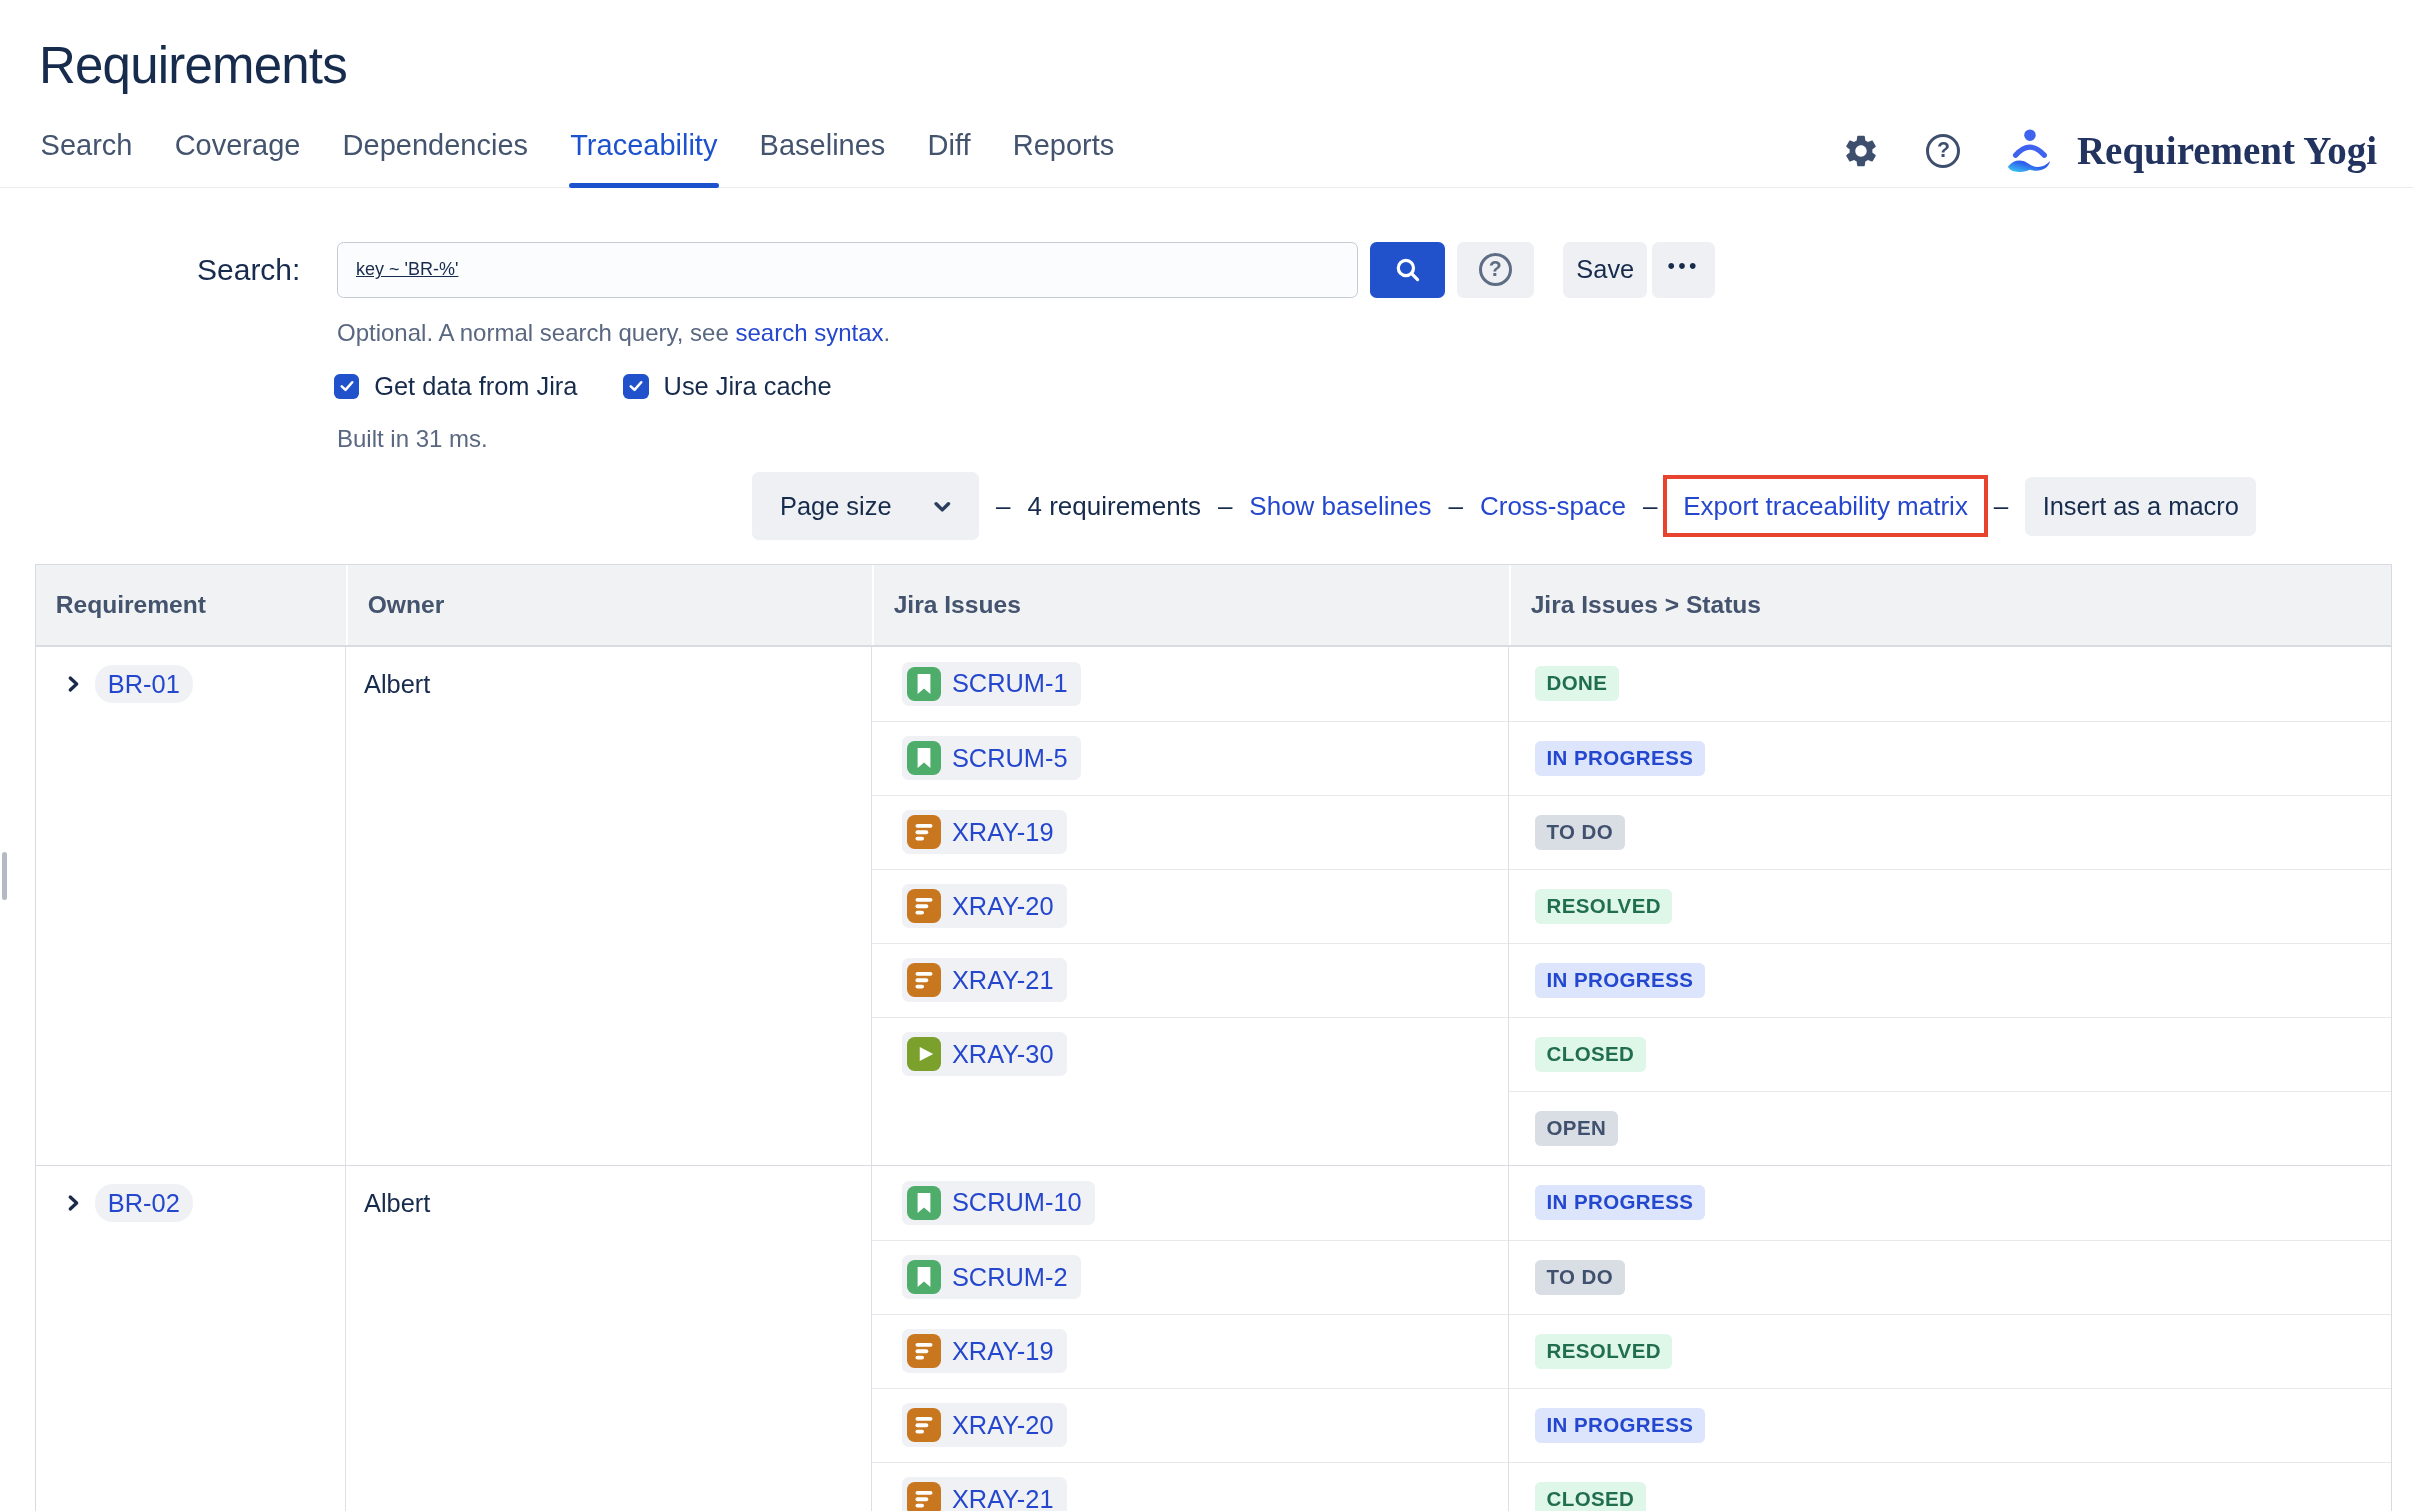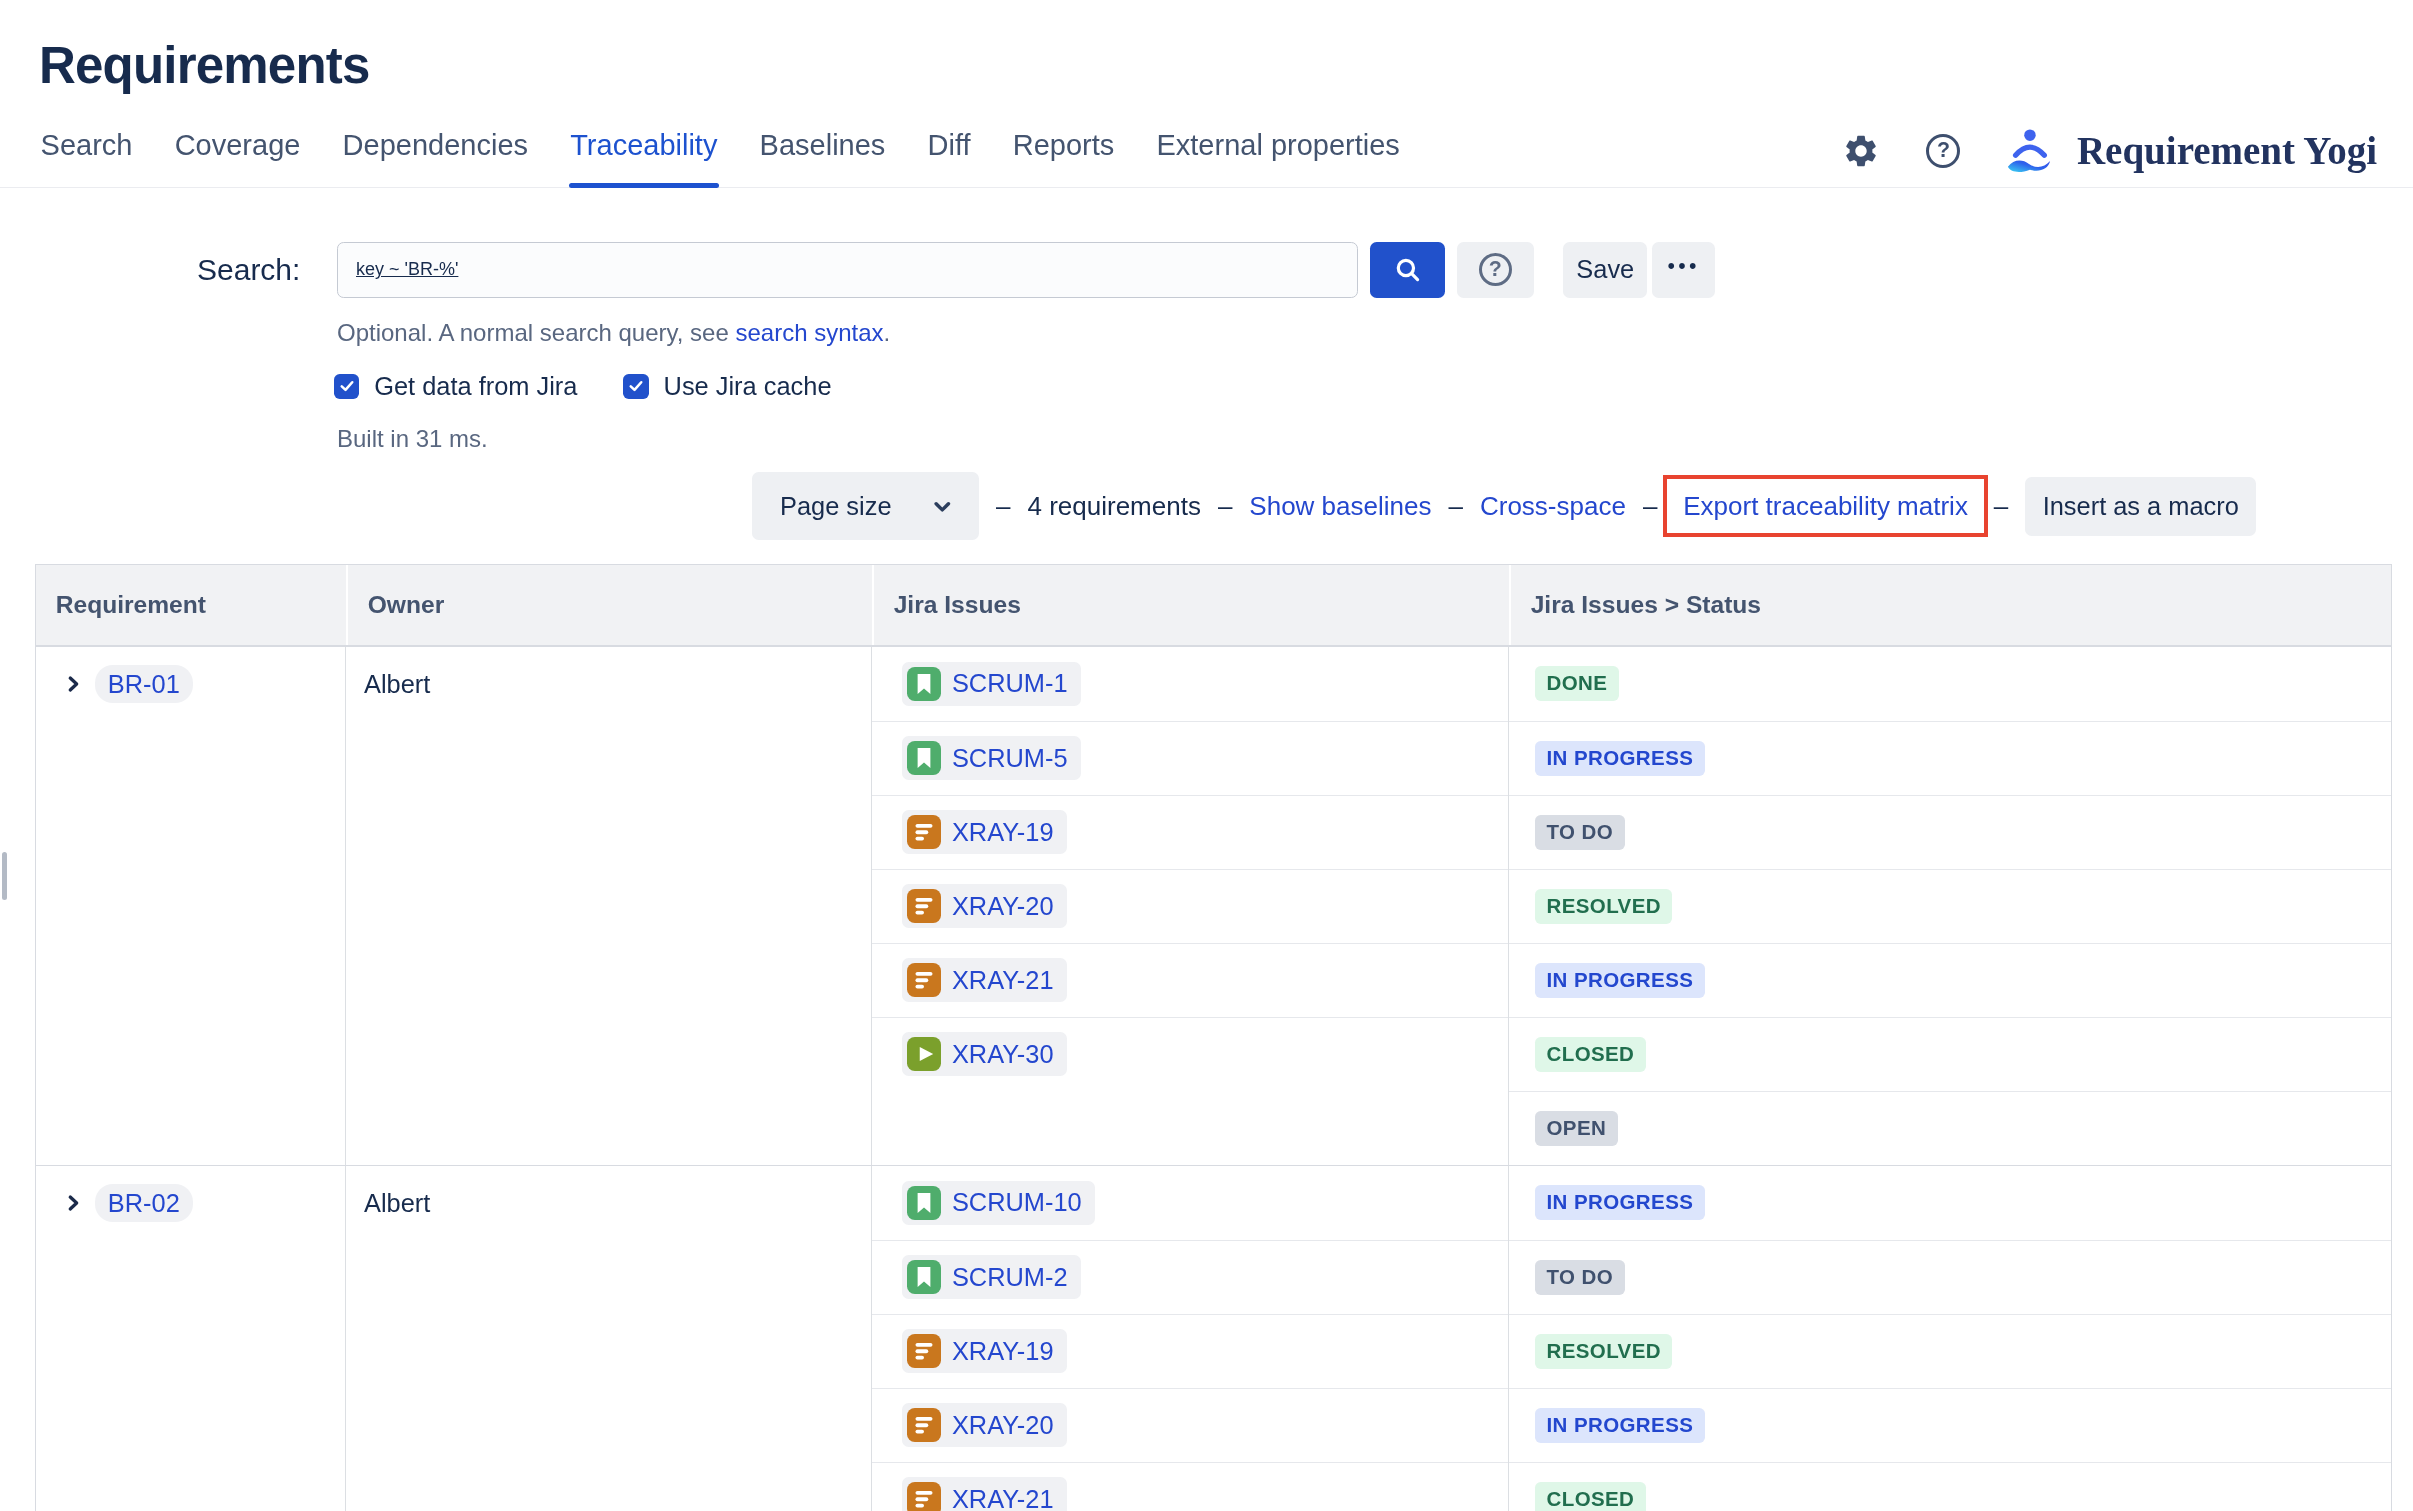--- a/index.html
+++ b/index.html
@@ -1,21 +1,21 @@
 <!DOCTYPE html>
 <html style="font-size:13px"><head>
 <meta charset="utf-8">
 <style>
   * { margin:0; padding:0; box-sizing:border-box; }
   html,body { width:2413px; height:1511px; overflow:hidden; background:#fff;
     font-family:"Liberation Sans","DejaVu Sans",sans-serif; color:#172B4D; }
   a { text-decoration:none; cursor:pointer; }
 
   
-  .page-title { font-size:51px; font-weight:700; letter-spacing:-0.8px; color:#172B4D;
+  .page-title { font-size:51px; font-weight:400; letter-spacing:-0.8px; color:#172B4D;
     margin:36px 0 15px 39px; }
 
   .nav { display:flex; align-items:flex-end; gap:39px; padding:0 36px 0 39px;
     margin-top:21.3px; border-bottom:1.6px solid #EBECF0; }
   .nav-tab { font-size:29px; font-weight:500; color:#44546F; padding:13px 1.6px 24.6px;
     position:relative; cursor:pointer; white-space:nowrap; }
   .nav-tab.active { color:#1D52CF; }
   .nav-tab.active::after { content:""; position:absolute; left:0; right:0; bottom:-1.6px;
     height:5.7px; border-radius:3.3px; background:#1D52CF; }
   .nav-right { margin-left:auto; display:flex; align-items:center; gap:43px; padding-bottom:11.5px; }
@@ -107,21 +107,20 @@
 
 <div class="nav">
 
   <div class="nav-tab">Search</div>
     <div class="nav-tab">Coverage</div>
     <div class="nav-tab">Dependencies</div>
     <div class="nav-tab active">Traceability</div>
     <div class="nav-tab">Baselines</div>
     <div class="nav-tab">Diff</div>
     <div class="nav-tab">Reports</div>
-    <div class="nav-tab">External properties</div>
     <div class="nav-right">
     <span class="icon-btn">
       <svg width="38" height="38" viewBox="0 0 24 24">
           <path fill="#3E4F6E" fill-rule="evenodd" d="M19.14,12.94c0.04-0.3,0.06-0.61,0.06-0.94c0-0.32-0.02-0.64-0.07-0.94l2.03-1.58c0.18-0.14,0.23-0.41,0.12-0.61l-1.92-3.32c-0.12-0.22-0.37-0.29-0.59-0.22l-2.39,0.96c-0.5-0.38-1.03-0.7-1.62-0.94L14.4,2.81c-0.04-0.24-0.24-0.41-0.48-0.41h-3.84c-0.24,0-0.43,0.17-0.47,0.41L9.25,5.35C8.66,5.59,8.12,5.92,7.63,6.29L5.24,5.33c-0.22-0.08-0.47,0-0.59,0.22L2.74,8.87C2.62,9.08,2.66,9.34,2.86,9.48l2.03,1.58C4.84,11.36,4.8,11.69,4.8,12s0.02,0.64,0.07,0.94l-2.03,1.58c-0.18,0.14-0.23,0.41-0.12,0.61l1.92,3.32c0.12,0.22,0.37,0.29,0.59,0.22l2.39-0.96c0.5,0.38,1.03,0.7,1.62,0.94l0.36,2.54c0.05,0.24,0.24,0.41,0.48,0.41h3.84c0.24,0,0.44-0.17,0.47-0.41l0.36-2.54c0.59-0.24,1.13-0.56,1.62-0.94l2.39,0.96c0.22,0.08,0.47,0,0.59-0.22l1.92-3.32c0.12-0.22,0.07-0.47-0.12-0.61L19.14,12.94z M12,15.6c-1.98,0-3.6-1.62-3.6-3.6s1.62-3.6,3.6-3.6s3.6,1.62,3.6,3.6S13.98,15.6,12,15.6z"></path>
         </svg>
     </span>
     <span class="icon-btn">
       <span class="help-circle">?</span>
     </span>
     <span class="brand">

